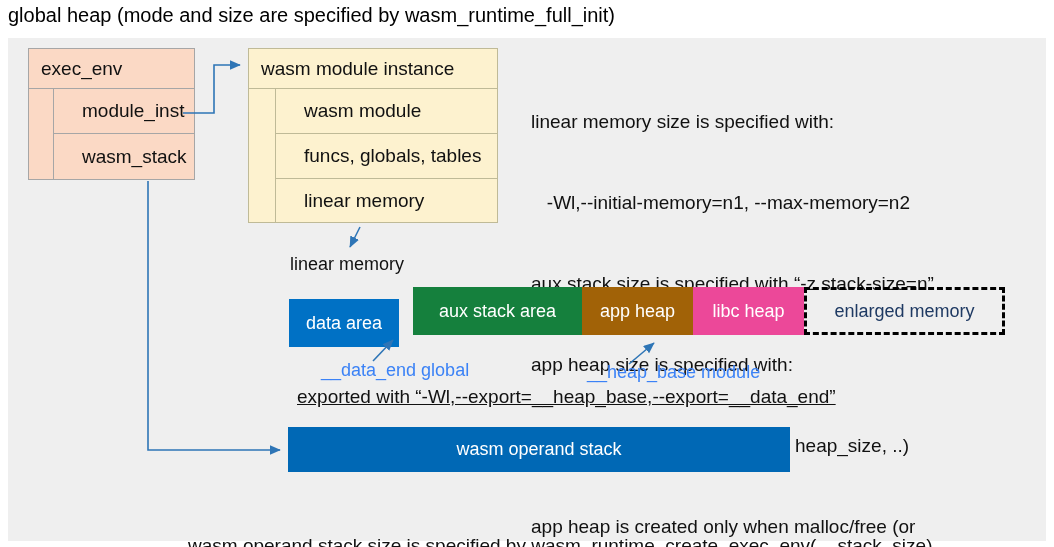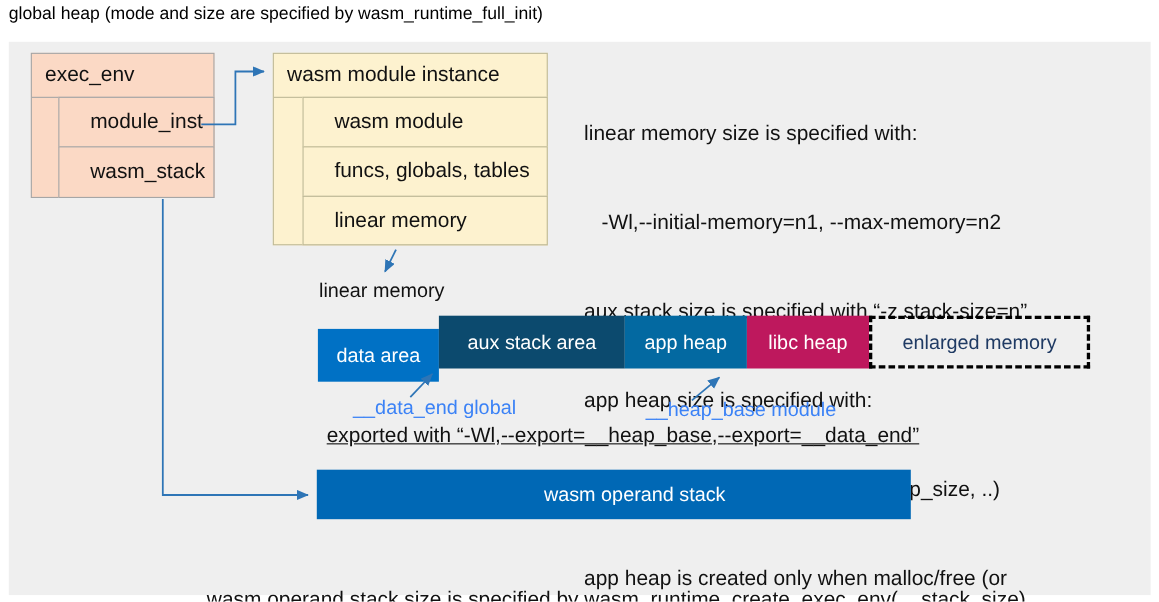--- a/index.html
+++ b/index.html
@@ -1,20 +1,20 @@
 <!DOCTYPE html>
 <html><head>
 <meta charset="utf-8">
 <style>
   html,body{margin:0;padding:0;background:#fff;}
   .canvas{
     position:relative;width:1054px;height:547px;background:#ffffff;
     font-family:"Liberation Sans", sans-serif;color:#111;overflow:hidden;
   }
-  .title{position:absolute;left:8px;top:4px;font-size:16px;color:#000;}
+  .title{position:absolute;left:8px;top:4px;font-size:20px;color:#000;}
   .panel{position:absolute;left:8px;top:38px;width:1038px;height:503px;background:#efefef;}
 
   
   .box{position:absolute;box-sizing:border-box;border:1px solid #a6a6a6;font-size:19px;}
   .pink{background:#fbd9c5;}
   .yellow{background:#fdf2cf;border-color:#bfba97;}
   .outer-exec{left:28px;top:48px;width:167px;height:132px;}
   .outer-inst{left:248px;top:48px;width:250px;height:175px;}
   .box-header{box-sizing:border-box;height:40px;display:flex;align-items:center;
     padding-left:12px;border-bottom:1px solid #a6a6a6;}
@@ -83,31 +83,31 @@
     <div>aux stack size is specified with “-z stack-size=n”</div>
     <div>app heap size is specified with:</div>
     <div>   wasm_runtime_instantiate(.., heap_size, ..)</div>
     <div>app heap is created only when malloc/free (or</div>
     
   </div>
 
   <div class="lm-label">linear memory</div>
   <div class="membar">
     <div class="seg s1" style="background: rgb(0, 113, 197);">data area</div>
-    <div class="seg s2" style="background: #0c4a6e;">aux stack area</div>
-    <div class="seg s3" style="background: #0369a1;">app heap</div>
-    <div class="seg s4" style="background: #be185d;">libc heap</div>
+    <div class="seg s2" style="background: #15803d; margin-left: 14px;">aux stack area</div>
+    <div class="seg s3" style="background: #a16207;">app heap</div>
+    <div class="seg s4" style="background: #ec4899;">libc heap</div>
     <div class="seg s5" style="color: rgb(31, 58, 99);">enlarged memory</div>
   </div>
 
   <div class="lbl data-end-lbl">__data_end global</div>
   <div class="lbl heap-base-lbl">__heap_base module</div>
   <div class="export-note">exported with “-Wl,--export=__heap_base,--export=__data_end”</div>
 
-  <div class="opstack" style="background: rgb(0, 104, 181); padding-left: 38px;">wasm operand stack</div>
+  <div class="opstack" style="background: rgb(0, 104, 181);">wasm operand stack</div>
 
   <div class="notes-bottom">
     <div>wasm operand stack size is specified by wasm_runtime_create_exec_env(.., stack_size)</div>
     
   </div>
 
   <svg class="arrows" viewBox="0 0 1054 547">
     <defs>
       <marker id="arrow" markerWidth="9" markerHeight="8" refX="6.5" refY="3" orient="auto">
         <path d="M0,0 L7,3 L0,6 z" fill="#2e75b6"></path>

